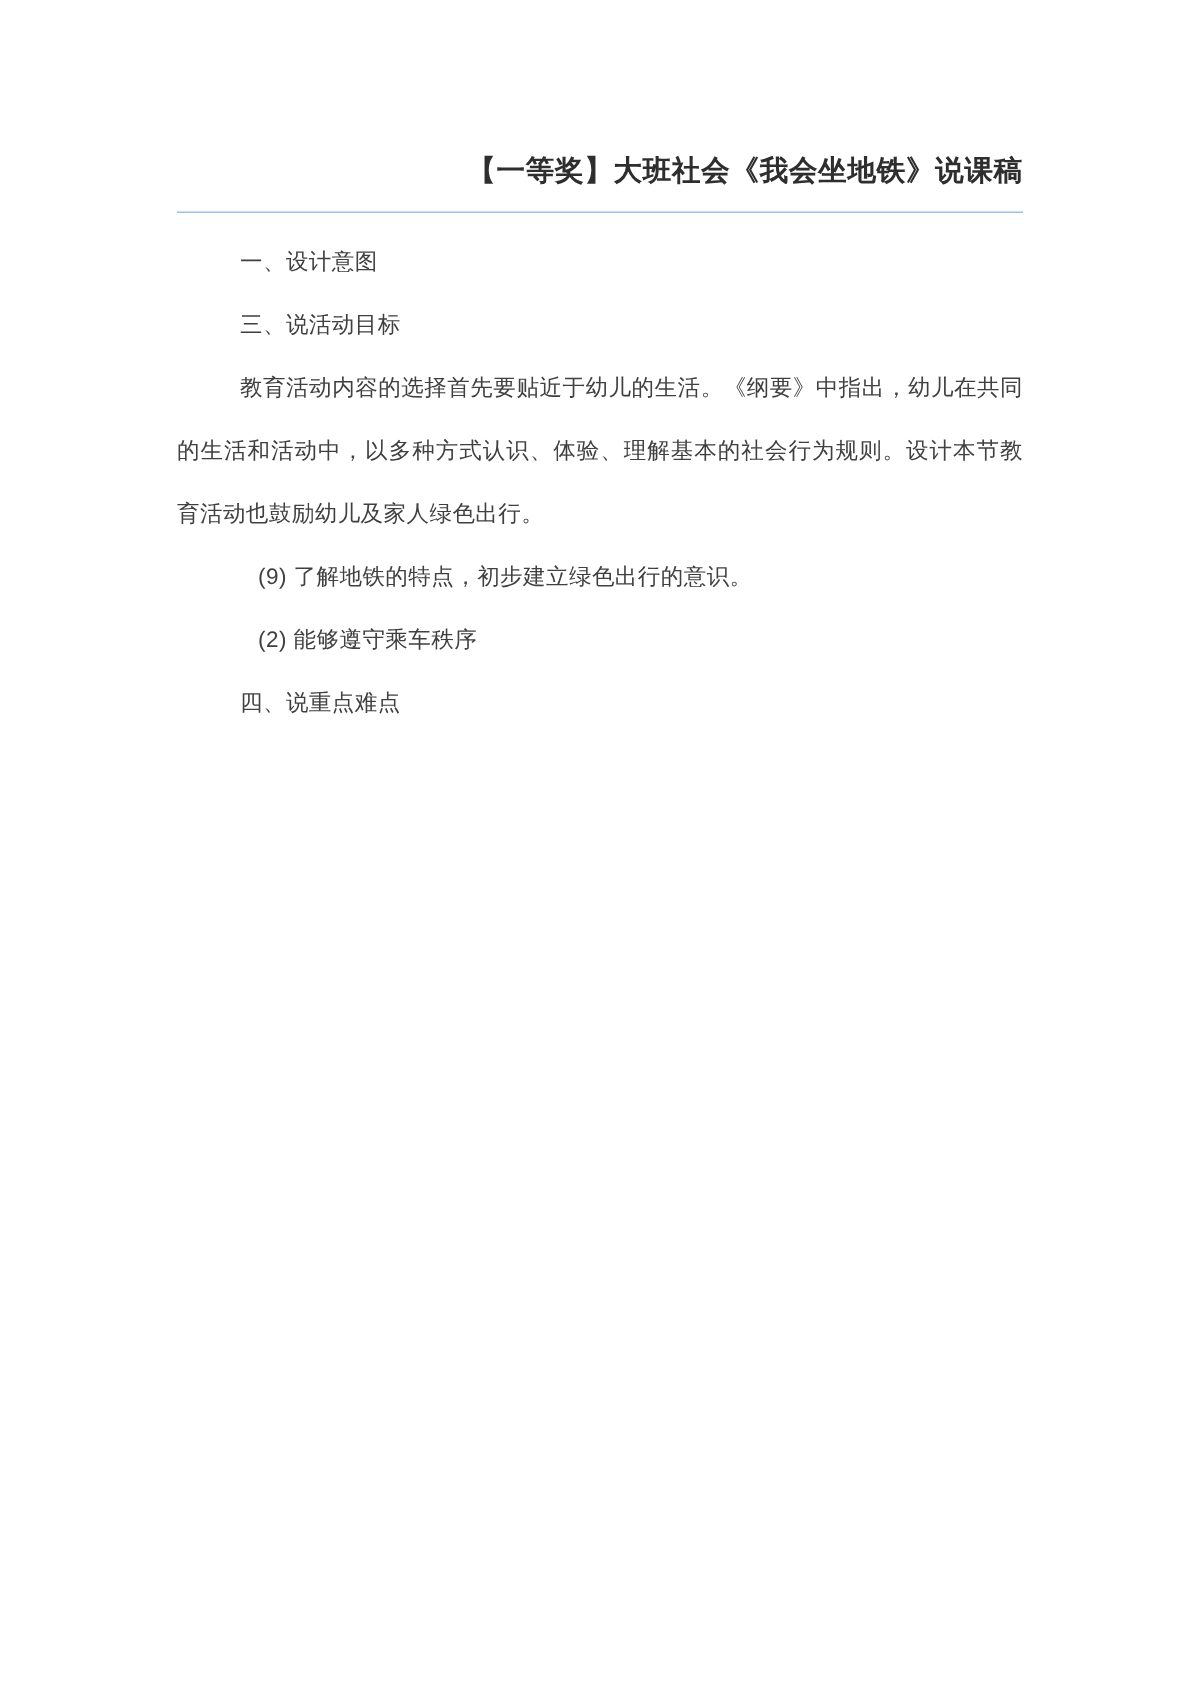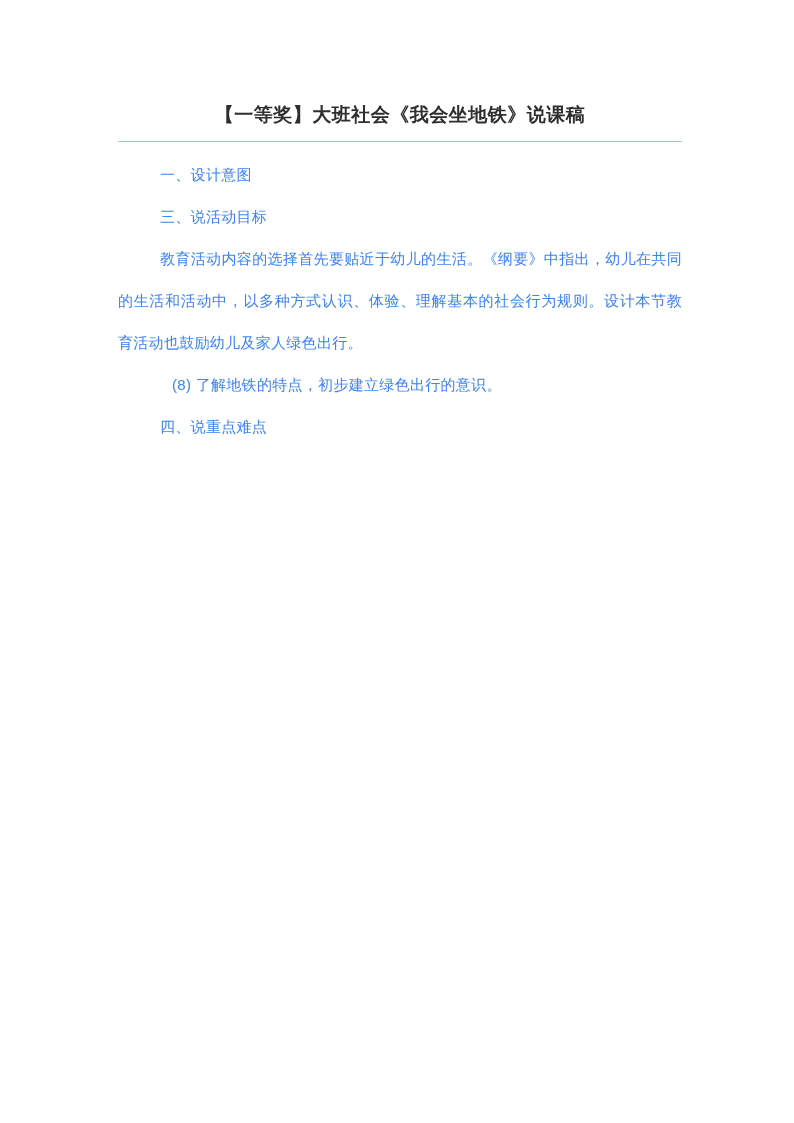--- a/index.html
+++ b/index.html
@@ -15,39 +15,39 @@
     overflow: hidden;
   }
   .page {
     box-sizing: border-box;
     width: 794px;
     height: 1123px;
     padding: 102px 112px 0 118px;
     background: #ffffff;
   }
   .title-block {
-    text-align: center;
+    text-align: right;
     padding-bottom: 13px;
     border-bottom: 1px solid #9cc2e5;
   }
   .doc-title {
     font-size: 19px;
     font-weight: 700;
     color: #2e2e2e;
     letter-spacing: 0.5px;
     line-height: 26px;
   }
   .content {
     margin-top: 12px;
   }
   .para {
     margin: 0;
     font-size: 15px;
     line-height: 42px;
-    color: #3b82f6;
+    color: #404040;
     text-align: justify;
     text-indent: 2.8em;
     letter-spacing: 0.3px;
     word-break: break-all;
   }
   .para.heading {
     text-align: left;
   }
   .para.list {
     text-indent: 3.6em;
@@ -66,19 +66,20 @@
   <div class="content">
     <p class="para heading">一、设计意图</p>
 
 
 
     <p class="para heading">三、说活动目标</p>
 
     <p class="para body">教育活动内容的选择首先要贴近于幼儿的生活。《纲要》中指出，幼儿在共同的生活和活动中，以多种方式认识、体验、理解基本的社会行为规则。设计本节教育活动也鼓励幼儿及家人绿色出行。</p>
 
 
-    <p class="para list">(8) 了解地铁的特点，初步建立绿色出行的意识。</p>
+    <p class="para list">(9) 了解地铁的特点，初步建立绿色出行的意识。</p>
 
+    <p class="para list">(2) 能够遵守乘车秩序</p>
 
     <p class="para heading">四、说重点难点</p>
   </div>
 
 </div>
 
 </body></html>

